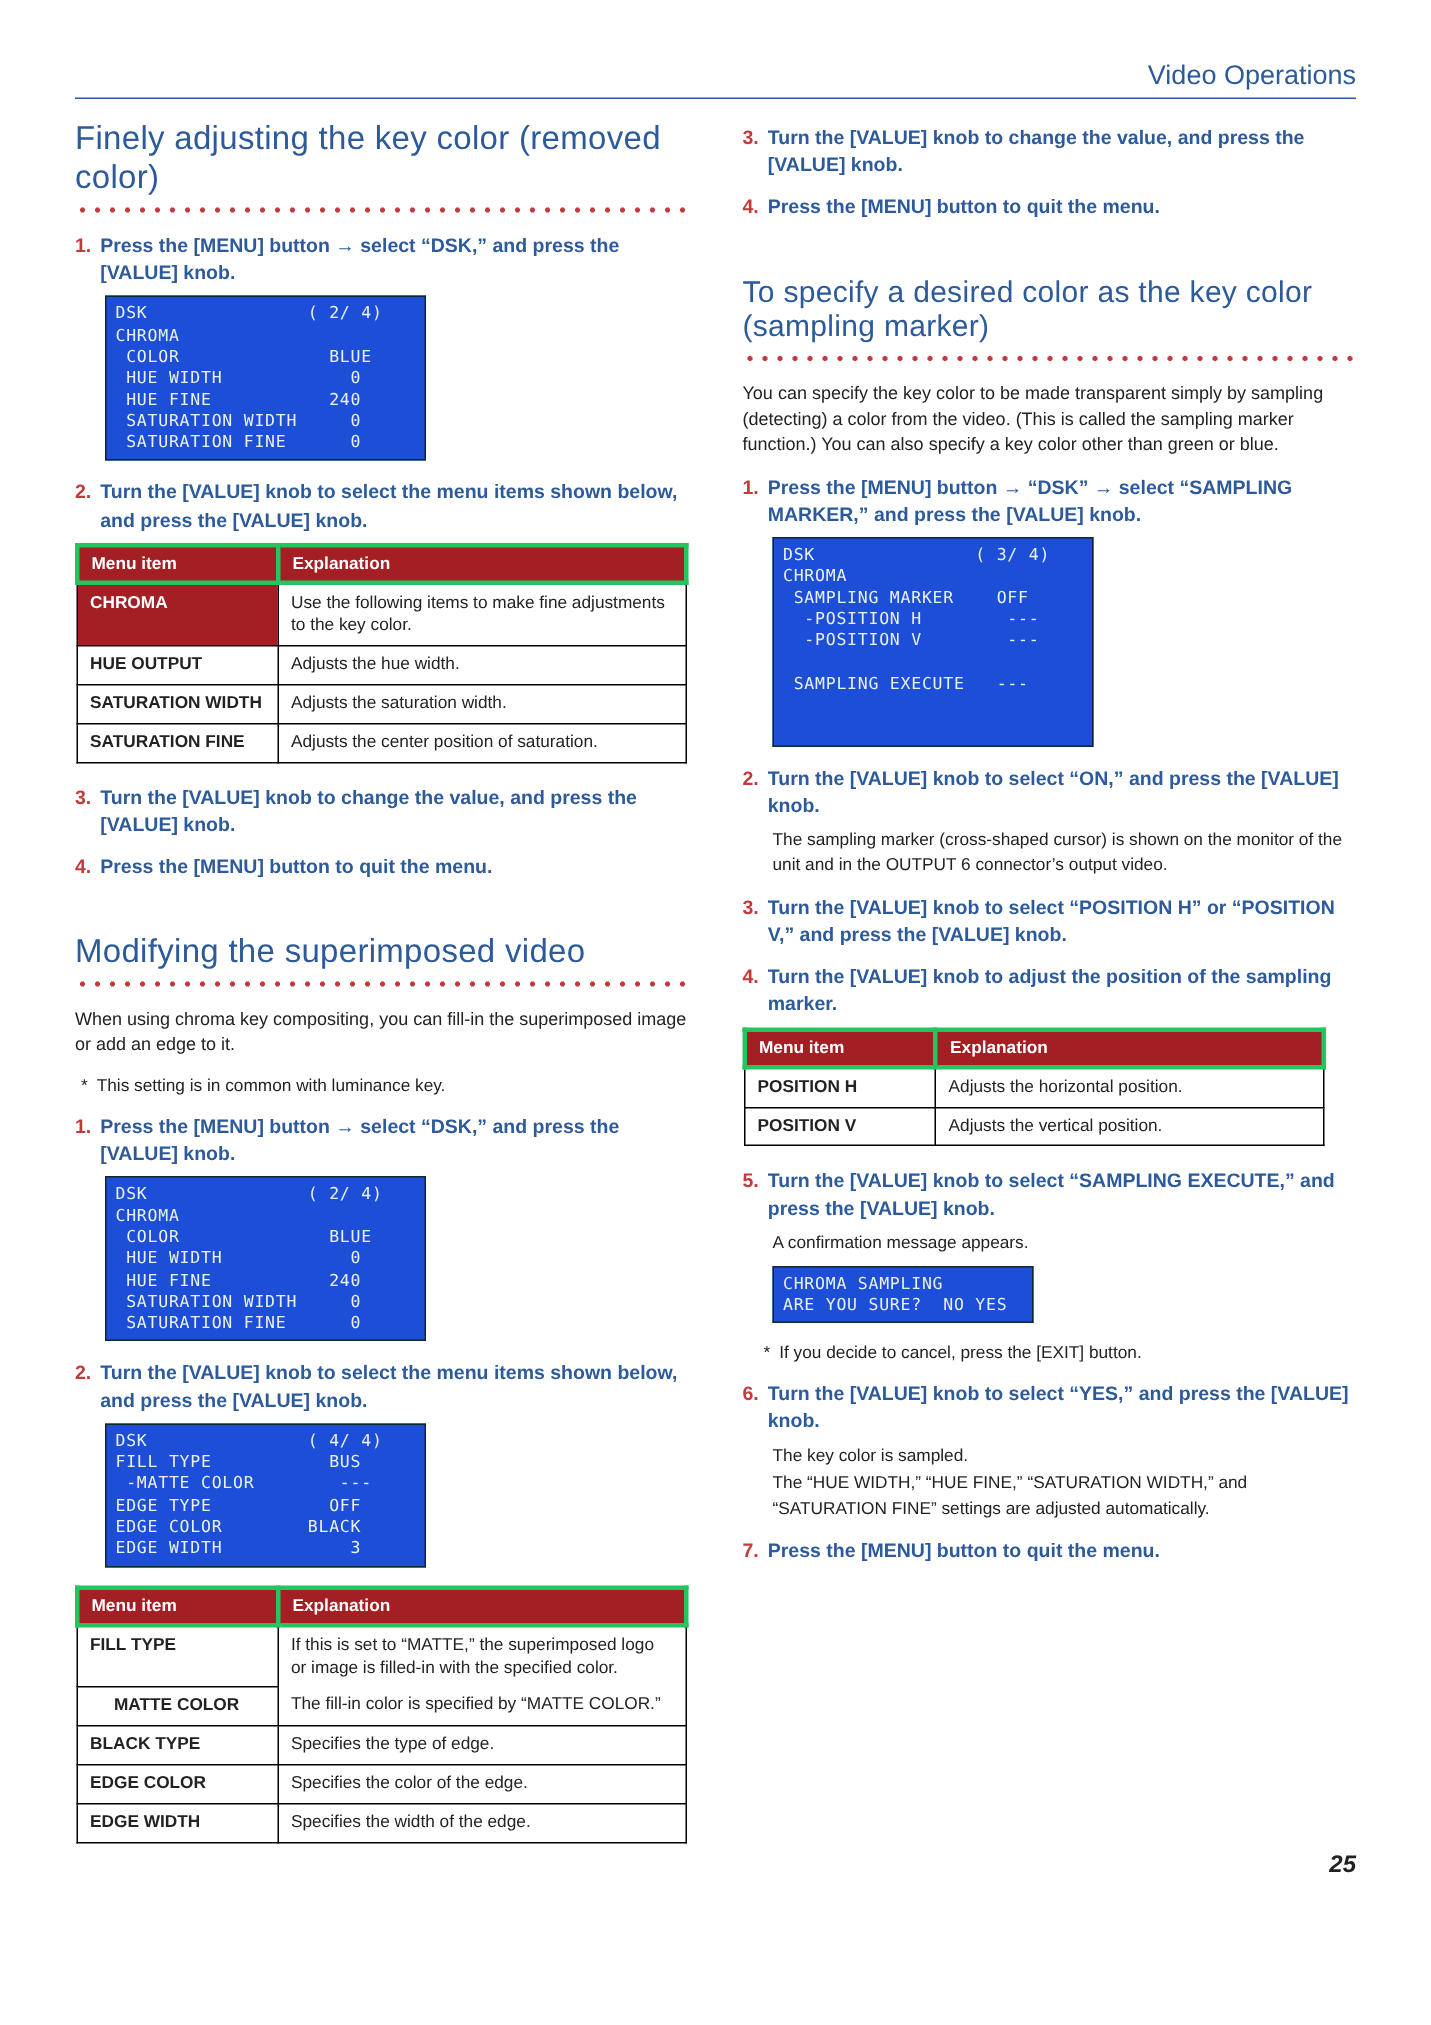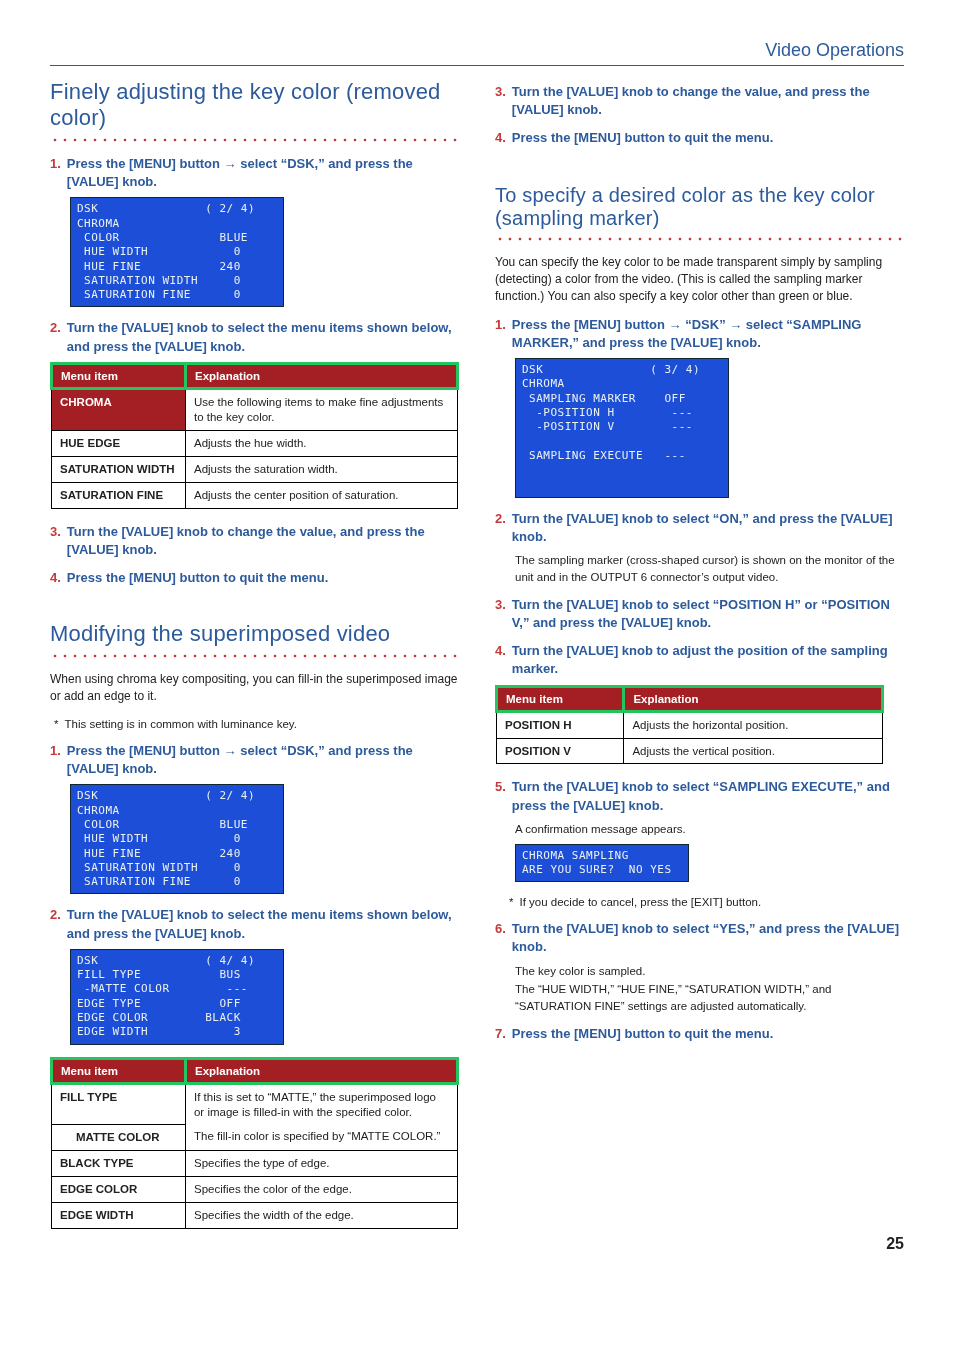--- a/index.html
+++ b/index.html
@@ -135,20 +135,21 @@
     padding-left: 24px;
     font-weight: 700;
   }
 
   .page-num {
     position: absolute;
     bottom: 20px;
     right: 50px;
     font-size: 16px;
     font-weight: 700;
+    font-style: italic;
   }
 </style>
 </head>
 <body>
 
 <div class="header">
   <div class="header-title">Video Operations</div>
 </div>
 
 <div class="columns">
@@ -179,21 +180,21 @@
       <tbody>
           <tr>
         <th>Menu item</th>
         <th>Explanation</th>
       </tr>
       <tr>
             <td class="label red">CHROMA</td>
             <td>Use the following items to make fine adjustments to the key color.</td>
           </tr>
       <tr>
-            <td class="label">HUE EDGE</td>
+            <td class="label">HUE OUTPUT</td>
             <td>Adjusts the hue width.</td>
           </tr>
       <tr>
             <td class="label">SATURATION WIDTH</td>
             <td>Adjusts the saturation width.</td>
           </tr>
       <tr>
             <td class="label">SATURATION FINE</td>
             <td>Adjusts the center position of saturation.</td>
           </tr>

